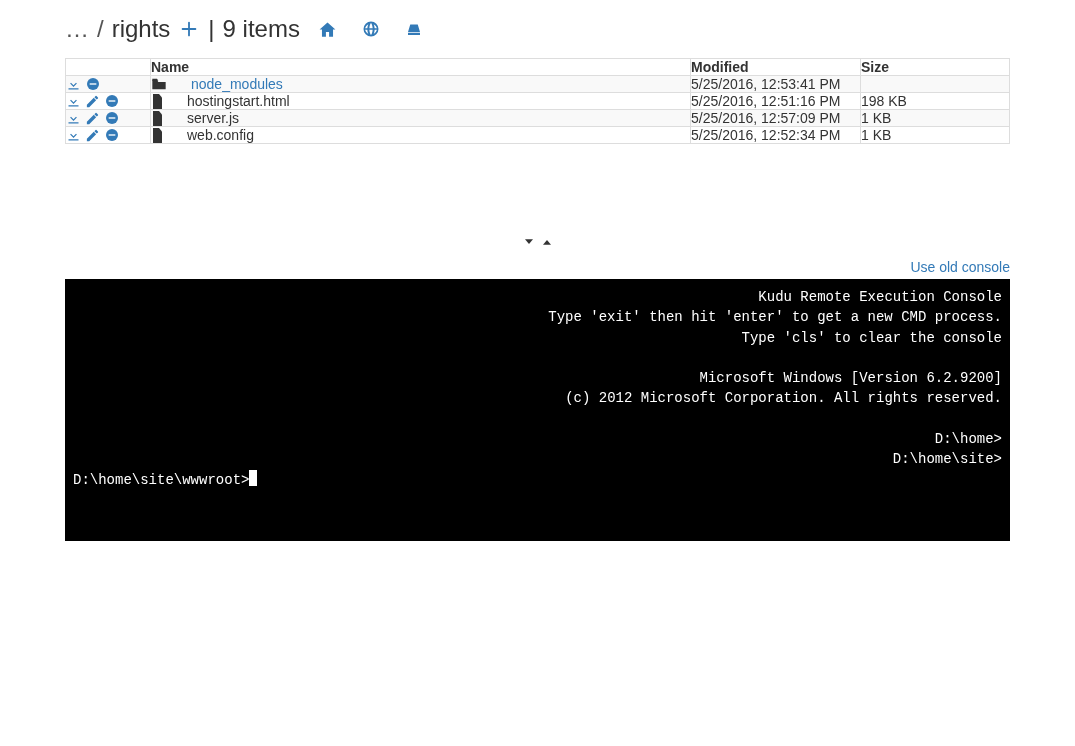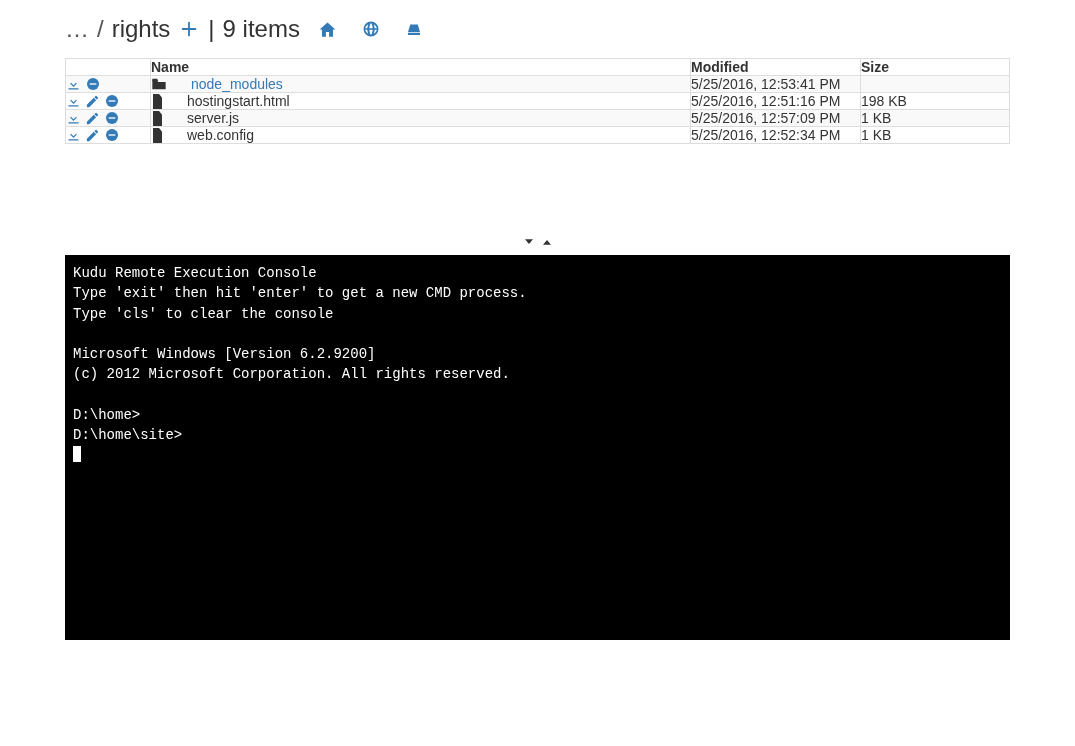--- a/index.html
+++ b/index.html
@@ -27,22 +27,23 @@
     .row-actions .aicn { cursor: pointer; display:flex; align-items:center; }
     .name-cell { display: flex; align-items: center; gap: 24px; }
     .name-cell .type-ic { color: #333; font-size: 15px; display:flex; align-items:center; }
     .name-cell a.dirlink { color: #337ab7; text-decoration: none; }
     .toggle-arrows { text-align: center; margin-top: 90px; font-size: 18px; color: #333; font-weight: bold; }
     .toggle-arrows span { cursor: pointer; padding: 0 1px; display:inline-flex; }
     .old-console-link { text-align: right; padding: 4px 0; }
     .old-console-link a { color: #337ab7; text-decoration: none; cursor:pointer; }
     .console {
       background: #000; color: #fff; font-family: Consolas, "Courier New", monospace;
-      font-size: 14px; line-height: 1.45; padding: 8px 8px 8px 8px; height: 385px; white-space: pre-wrap;
+      font-size: 14px; line-height: 1.45; padding: 8px 8px 8px 8px; height: 262px; white-space: pre-wrap;
       overflow-y: auto;
+      text-align: right;
     }
     .console .prompt-line { display: flex; }
     .console .cursor { display:inline-block; width: 8px; height: 16px; background: #fff; vertical-align: middle; }
     svg { display:block; }
   </style>
 </head>
 <body>
 
 <div class="container">
   <div class="breadcrumb-bar">
@@ -228,24 +229,27 @@
         <svg width="16" height="16" viewBox="0 0 24 24" fill="#333">
           <path d="M6 8l6 7 6-7z"></path>
         </svg>
       </span><span>
         <svg width="16" height="16" viewBox="0 0 24 24" fill="#333">
           <path d="M6 16l6-7 6 7z"></path>
         </svg>
       </span>
   </div>
 
+  <div class="old-console-link">
+    <a>Use old console</a>
+  </div>
 
   <div class="console" id="console">Kudu Remote Execution Console
 Type 'exit' then hit 'enter' to get a new CMD process.
 Type 'cls' to clear the console
 
 Microsoft Windows [Version 6.2.9200]
 (c) 2012 Microsoft Corporation. All rights reserved.
 
 D:\home&gt;
 D:\home\site&gt;
-<div class="prompt-line"><span class="cursor"></span></div></div>
+<div class="prompt-line"><span>D:\home\site\wwwroot&gt;</span><span class="cursor"></span></div></div>
 </div>
 
 </body></html>

